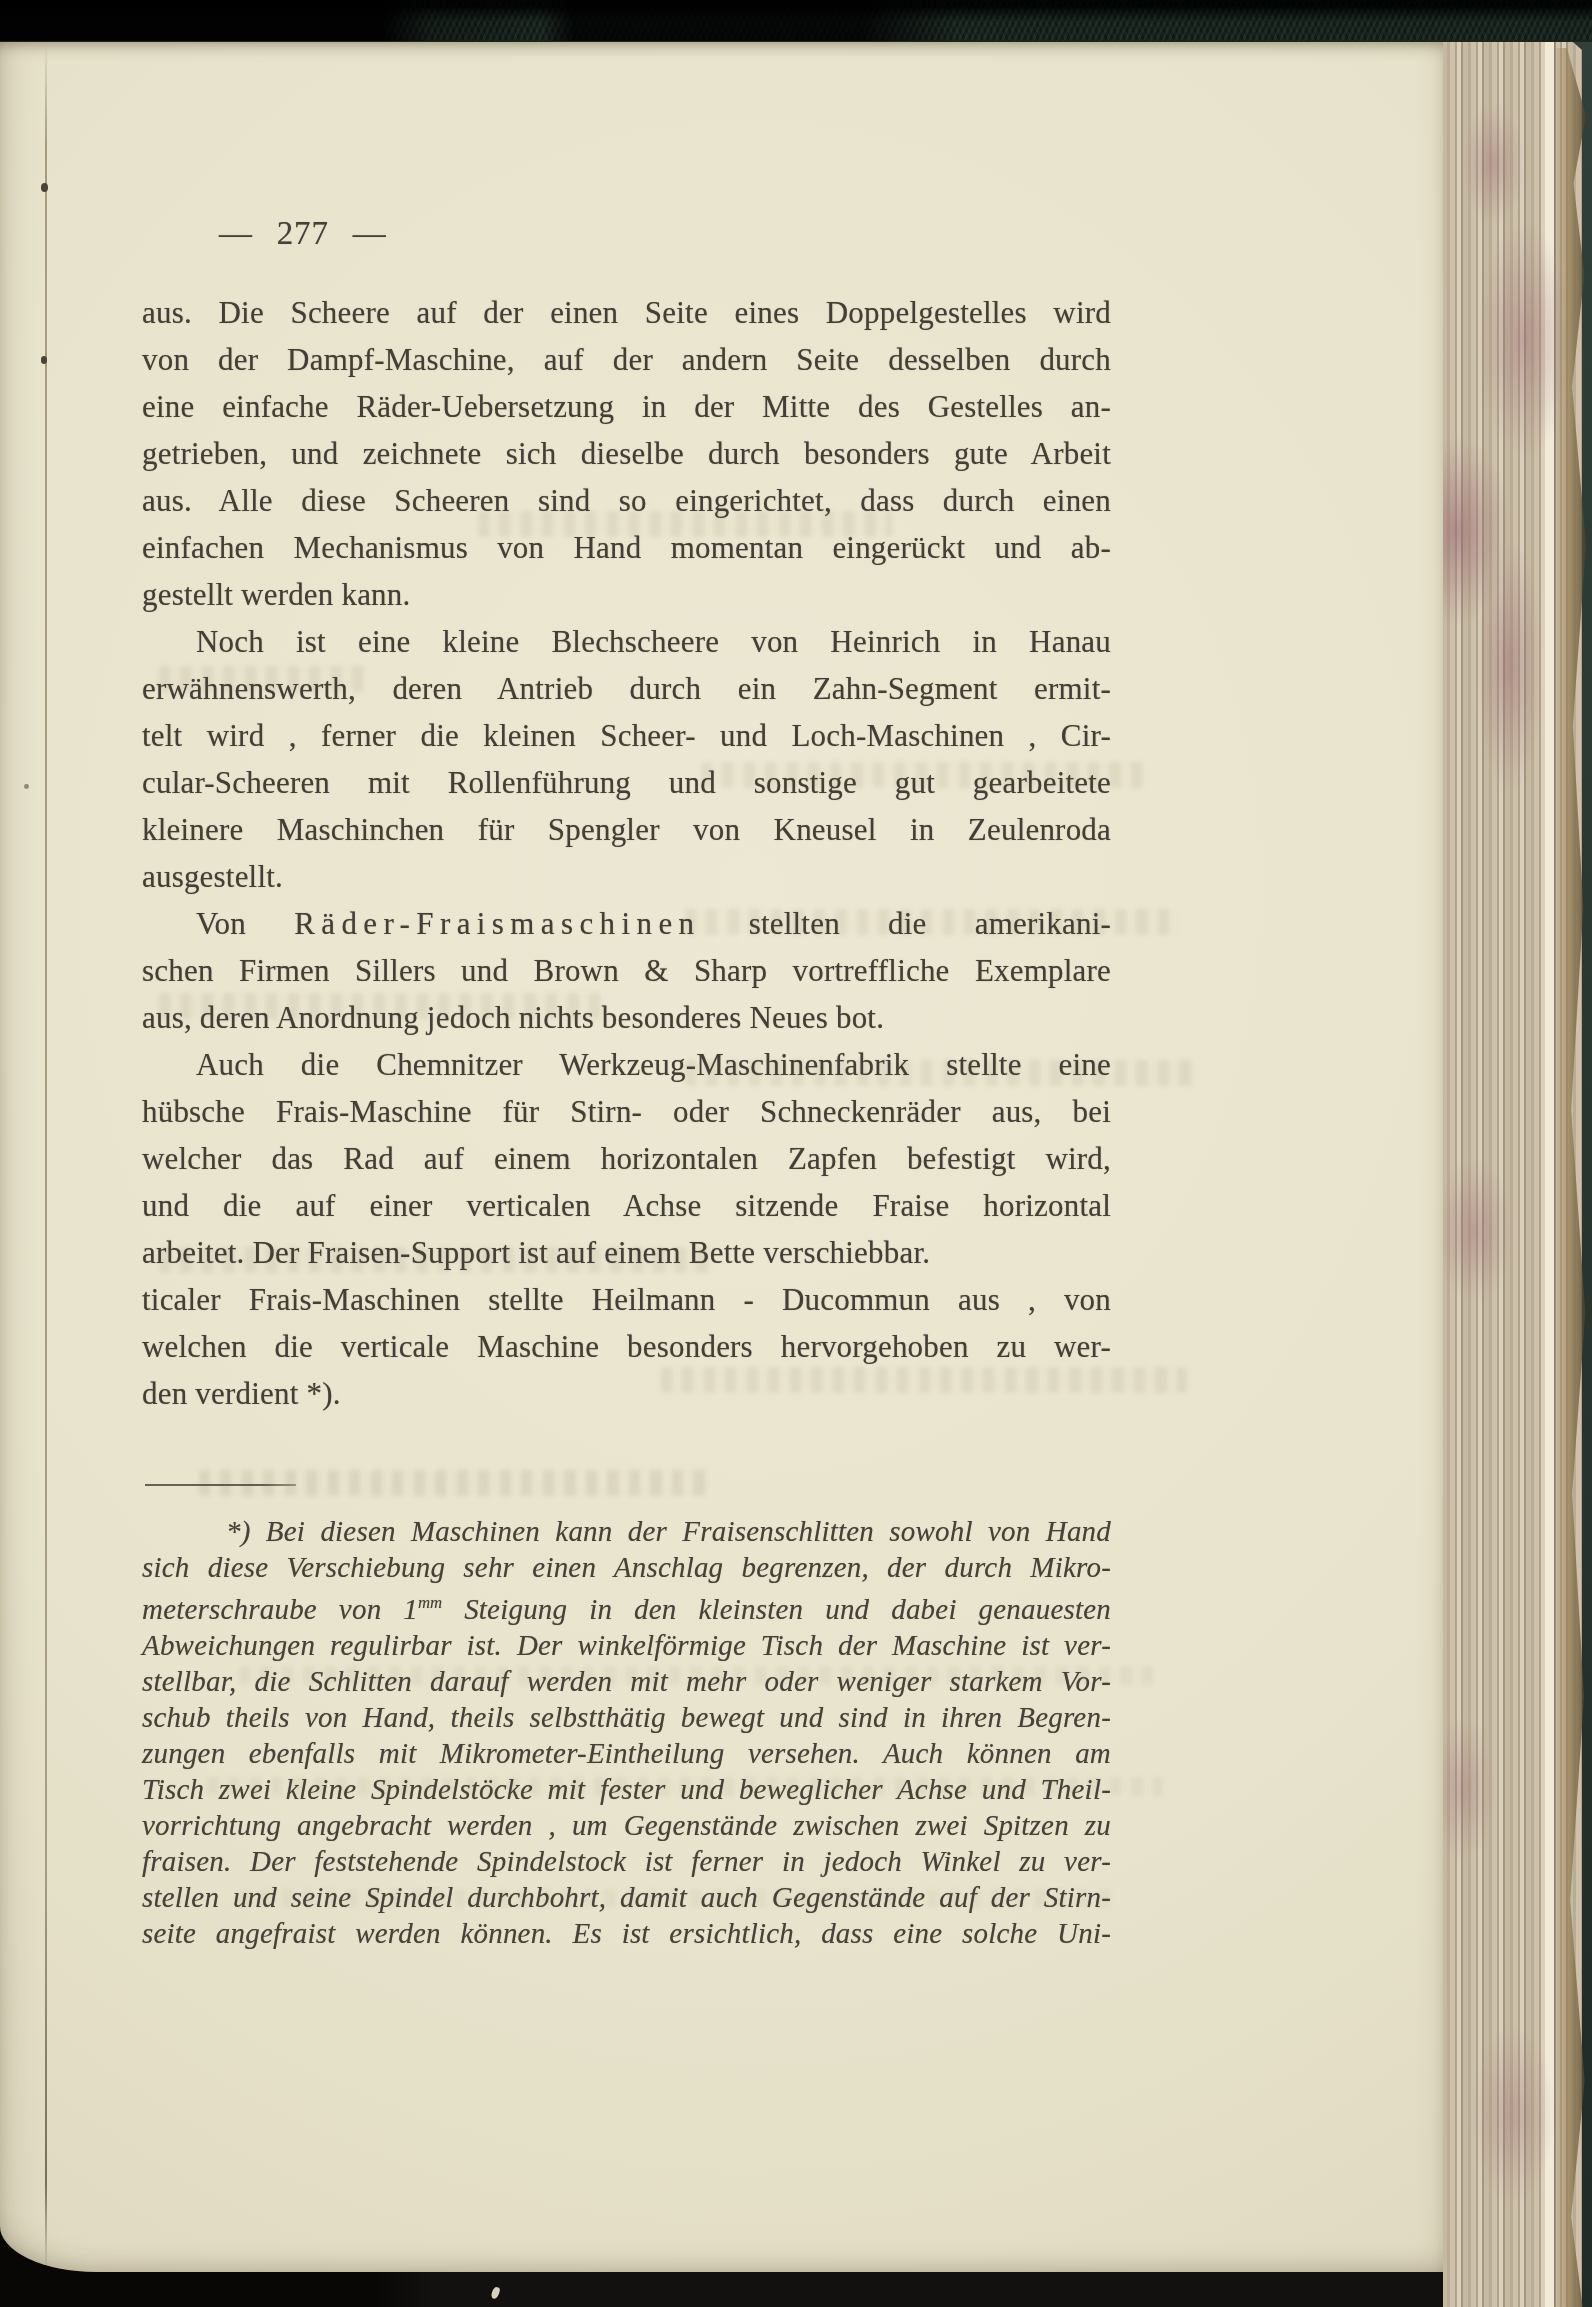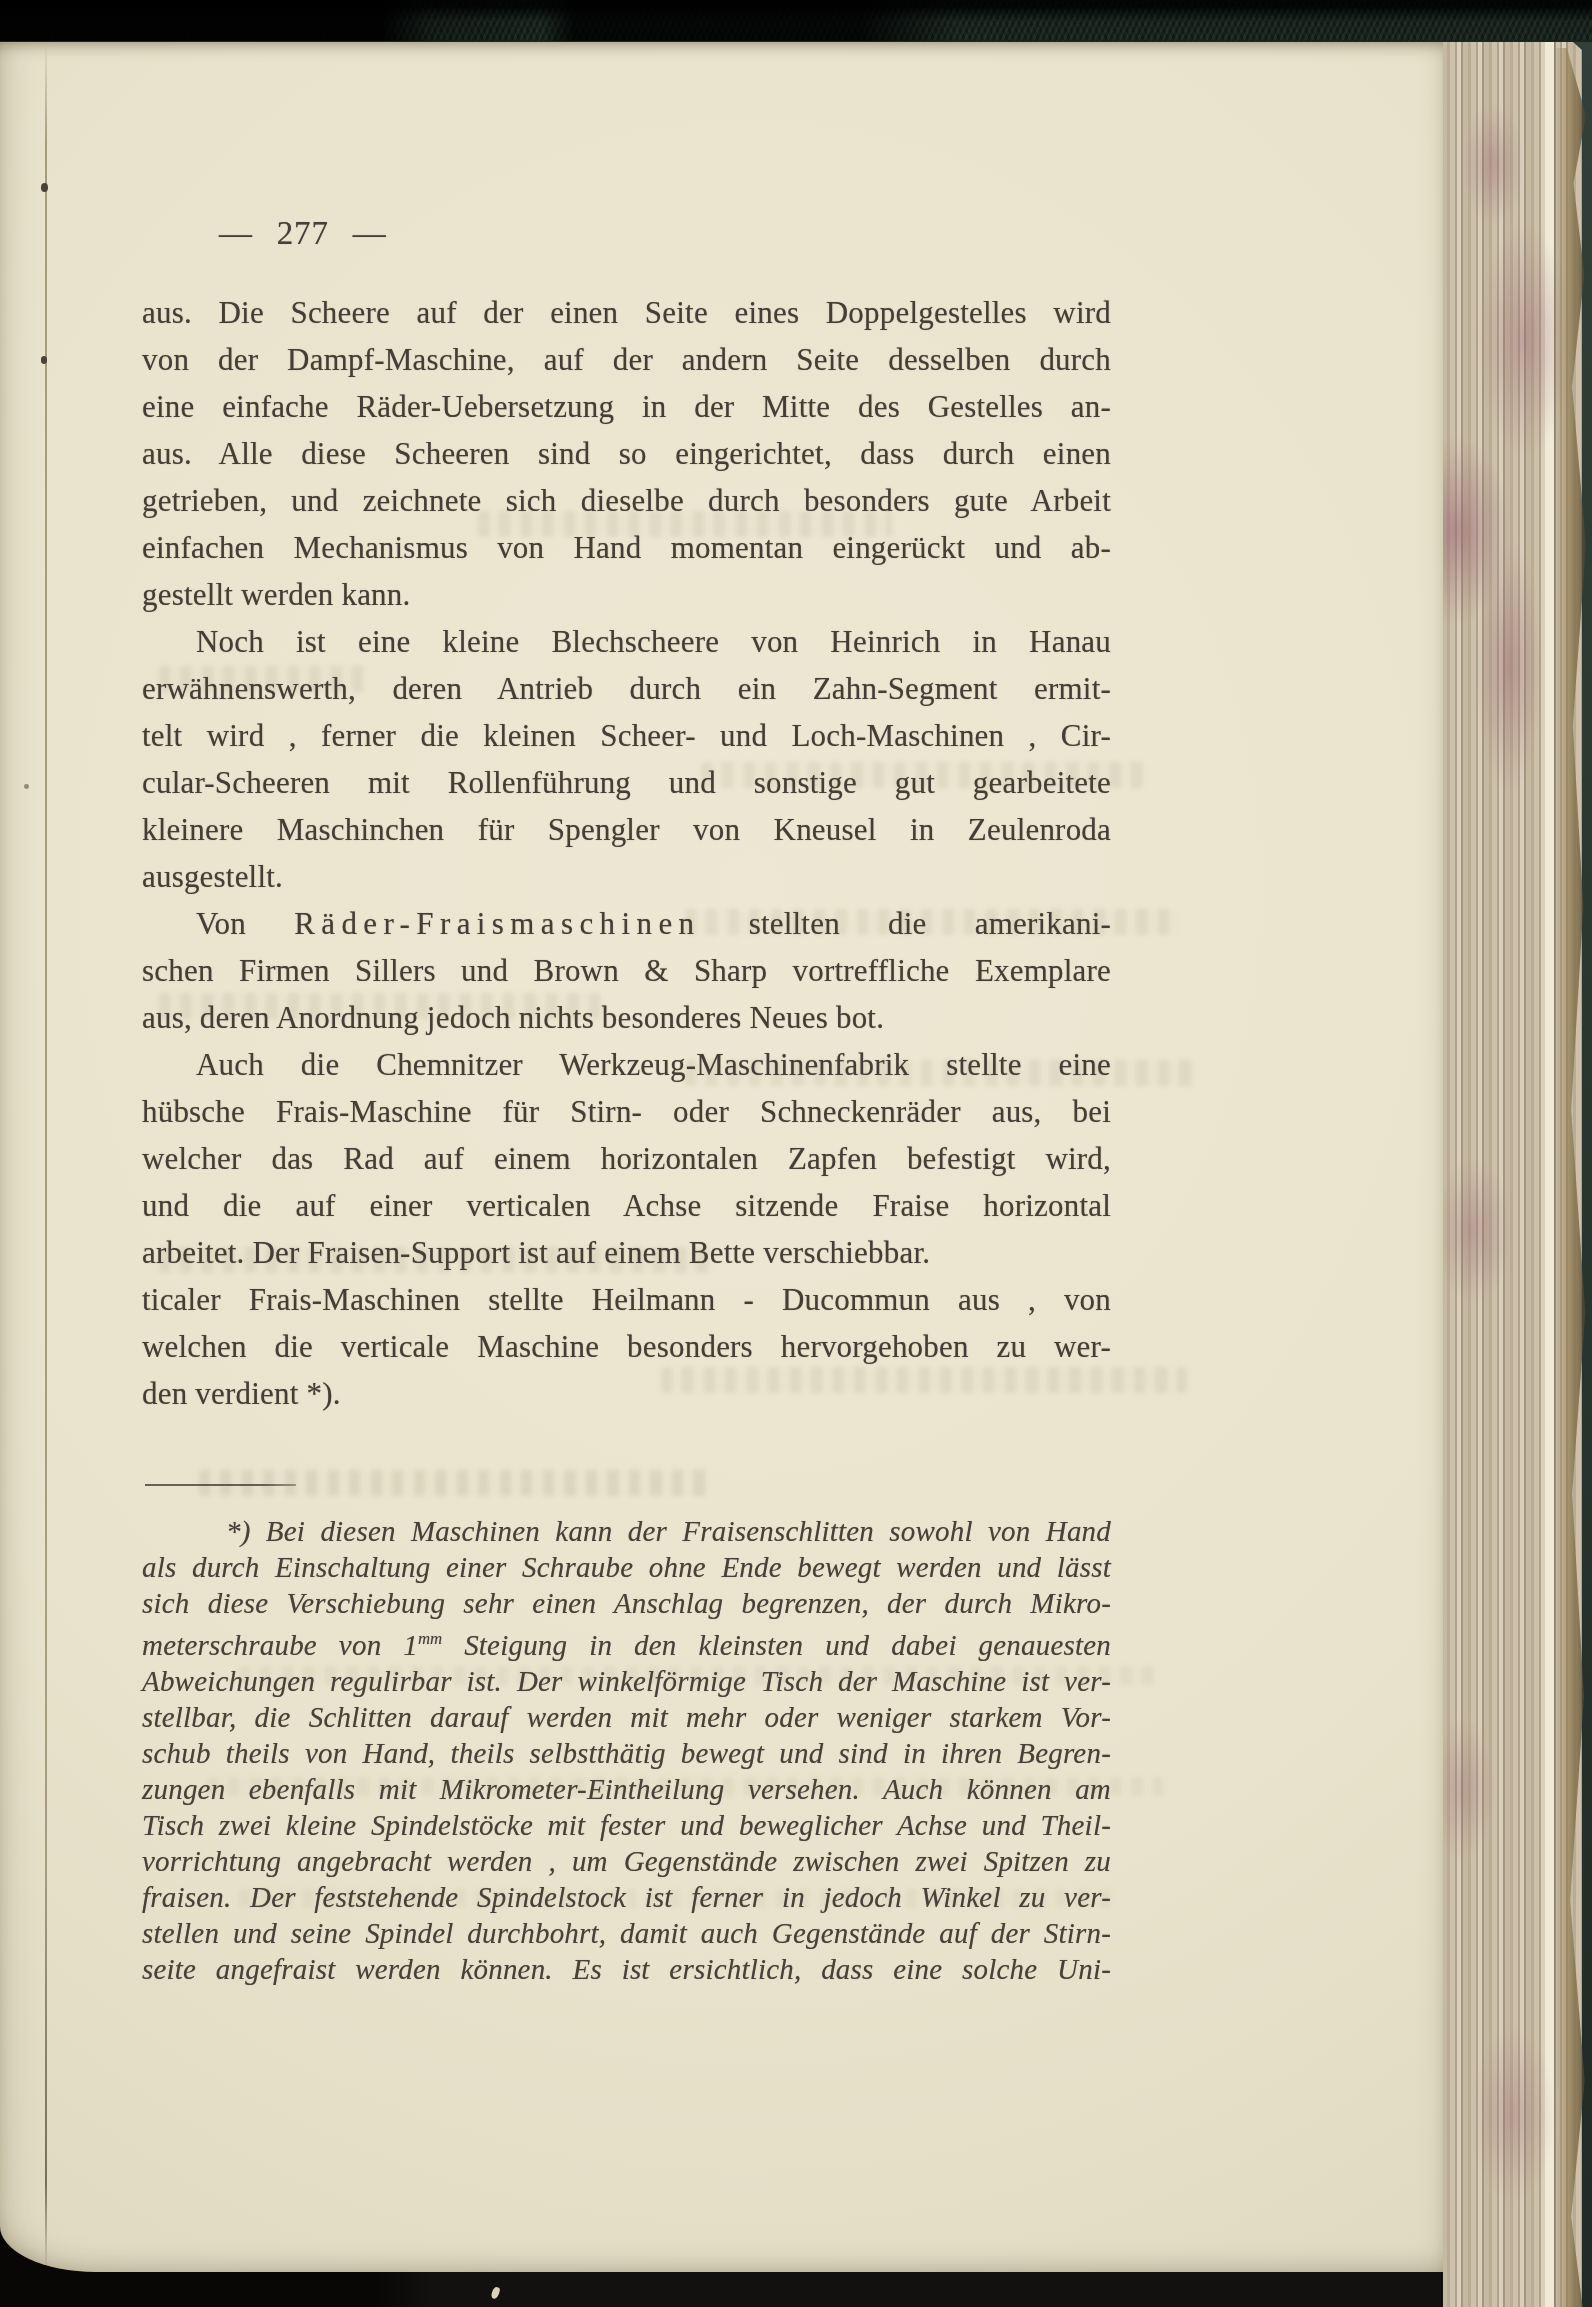--- a/index.html
+++ b/index.html
@@ -128,22 +128,22 @@
   <div class="ghost" style="left:239px;top:1848px;width:876px;height:19px;opacity:.3;"></div>
 
   <div class="page-header">
     <span class="dash">—</span><span>277</span><span class="dash">—</span>
   </div>
 
   <div class="main-text">
       <div class="tline"><span>aus. Die Scheere auf der einen Seite eines Doppelgestelles wird</span></div>
       <div class="tline"><span>von der Dampf-Maschine, auf der andern Seite desselben durch</span></div>
       <div class="tline"><span>eine einfache Räder-Uebersetzung in der Mitte des Gestelles an-</span></div>
+      <div class="tline"><span>getrieben, und zeichnete sich dieselbe durch besonders gute Arbeit</span></div>
       <div class="tline"><span>aus. Alle diese Scheeren sind so eingerichtet, dass durch einen</span></div>
-      <div class="tline"><span>getrieben, und zeichnete sich dieselbe durch besonders gute Arbeit</span></div>
       <div class="tline"><span>einfachen Mechanismus von Hand momentan eingerückt und ab-</span></div>
       <div class="tline endline"><span>gestellt werden kann.</span></div>
       <div class="tline indent"><span>Noch ist eine kleine Blechscheere von Heinrich in Hanau</span></div>
       <div class="tline"><span>erwähnenswerth, deren Antrieb durch ein Zahn-Segment ermit-</span></div>
       <div class="tline"><span>telt wird , ferner die kleinen Scheer- und Loch-Maschinen , Cir-</span></div>
       <div class="tline"><span>cular-Scheeren mit Rollenführung und sonstige gut gearbeitete</span></div>
       <div class="tline"><span>kleinere Maschinchen für Spengler von Kneusel in Zeulenroda</span></div>
       <div class="tline endline"><span>ausgestellt.</span></div>
       <div class="tline indent"><span>Von </span><span class="sperr">Räder-Fraismaschinen</span><span> stellten die amerikani-</span></div>
       <div class="tline"><span>schen Firmen Sillers und Brown &amp; Sharp vortreffliche Exemplare</span></div>
@@ -154,21 +154,20 @@
       <div class="tline"><span>und die auf einer verticalen Achse sitzende Fraise horizontal</span></div>
       <div class="tline endline"><span>arbeitet. Der Fraisen-Support ist auf einem Bette verschiebbar.</span></div>
       <div class="tline"><span>ticaler Frais-Maschinen stellte Heilmann - Ducommun aus , von</span></div>
       <div class="tline"><span>welchen die verticale Maschine besonders hervorgehoben zu wer-</span></div>
       <div class="tline endline"><span>den verdient *).</span></div>
     </div>
 
   <div class="footnote-rule"></div>
   <div class="footnote-text">
       <div class="tline indent"><span>*) Bei diesen Maschinen kann der Fraisenschlitten sowohl von Hand</span></div>
-      <div class="tline"><span>als durch Einschaltung einer Schraube ohne Ende bewegt werden und lässt</span></div>
       <div class="tline"><span>sich diese Verschiebung sehr einen Anschlag begrenzen, der durch Mikro-</span></div>
       <div class="tline"><span>meterschraube von 1</span><span class="sup">mm</span><span> Steigung in den kleinsten und dabei genauesten</span></div>
       <div class="tline"><span>Abweichungen regulirbar ist. Der winkelförmige Tisch der Maschine ist ver-</span></div>
       <div class="tline"><span>stellbar, die Schlitten darauf werden mit mehr oder weniger starkem Vor-</span></div>
       <div class="tline"><span>schub theils von Hand, theils selbstthätig bewegt und sind in ihren Begren-</span></div>
       <div class="tline"><span>zungen ebenfalls mit Mikrometer-Eintheilung versehen. Auch können am</span></div>
       <div class="tline"><span>Tisch zwei kleine Spindelstöcke mit fester und beweglicher Achse und Theil-</span></div>
       <div class="tline"><span>vorrichtung angebracht werden , um Gegenstände zwischen zwei Spitzen zu</span></div>
       <div class="tline"><span>fraisen. Der feststehende Spindelstock ist ferner in jedoch Winkel zu ver-</span></div>
       <div class="tline"><span>stellen und seine Spindel durchbohrt, damit auch Gegenstände auf der Stirn-</span></div>

